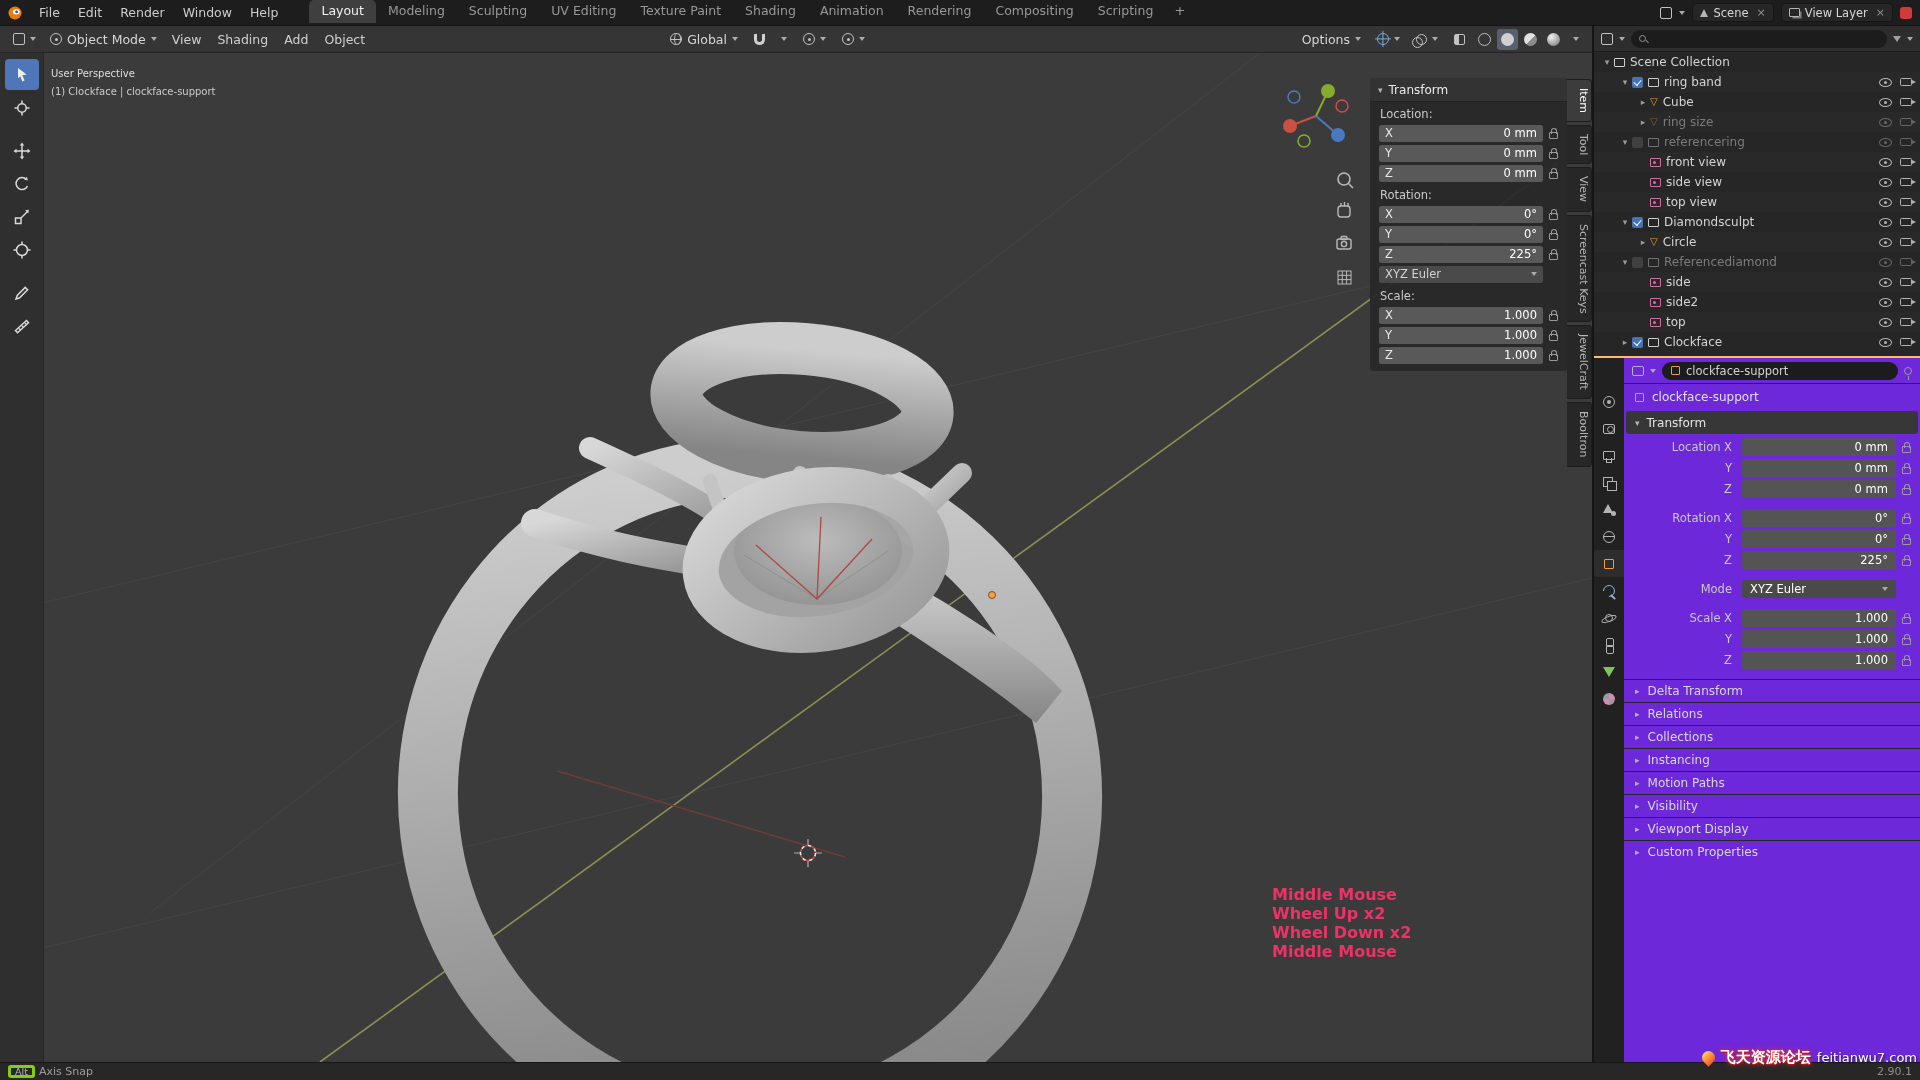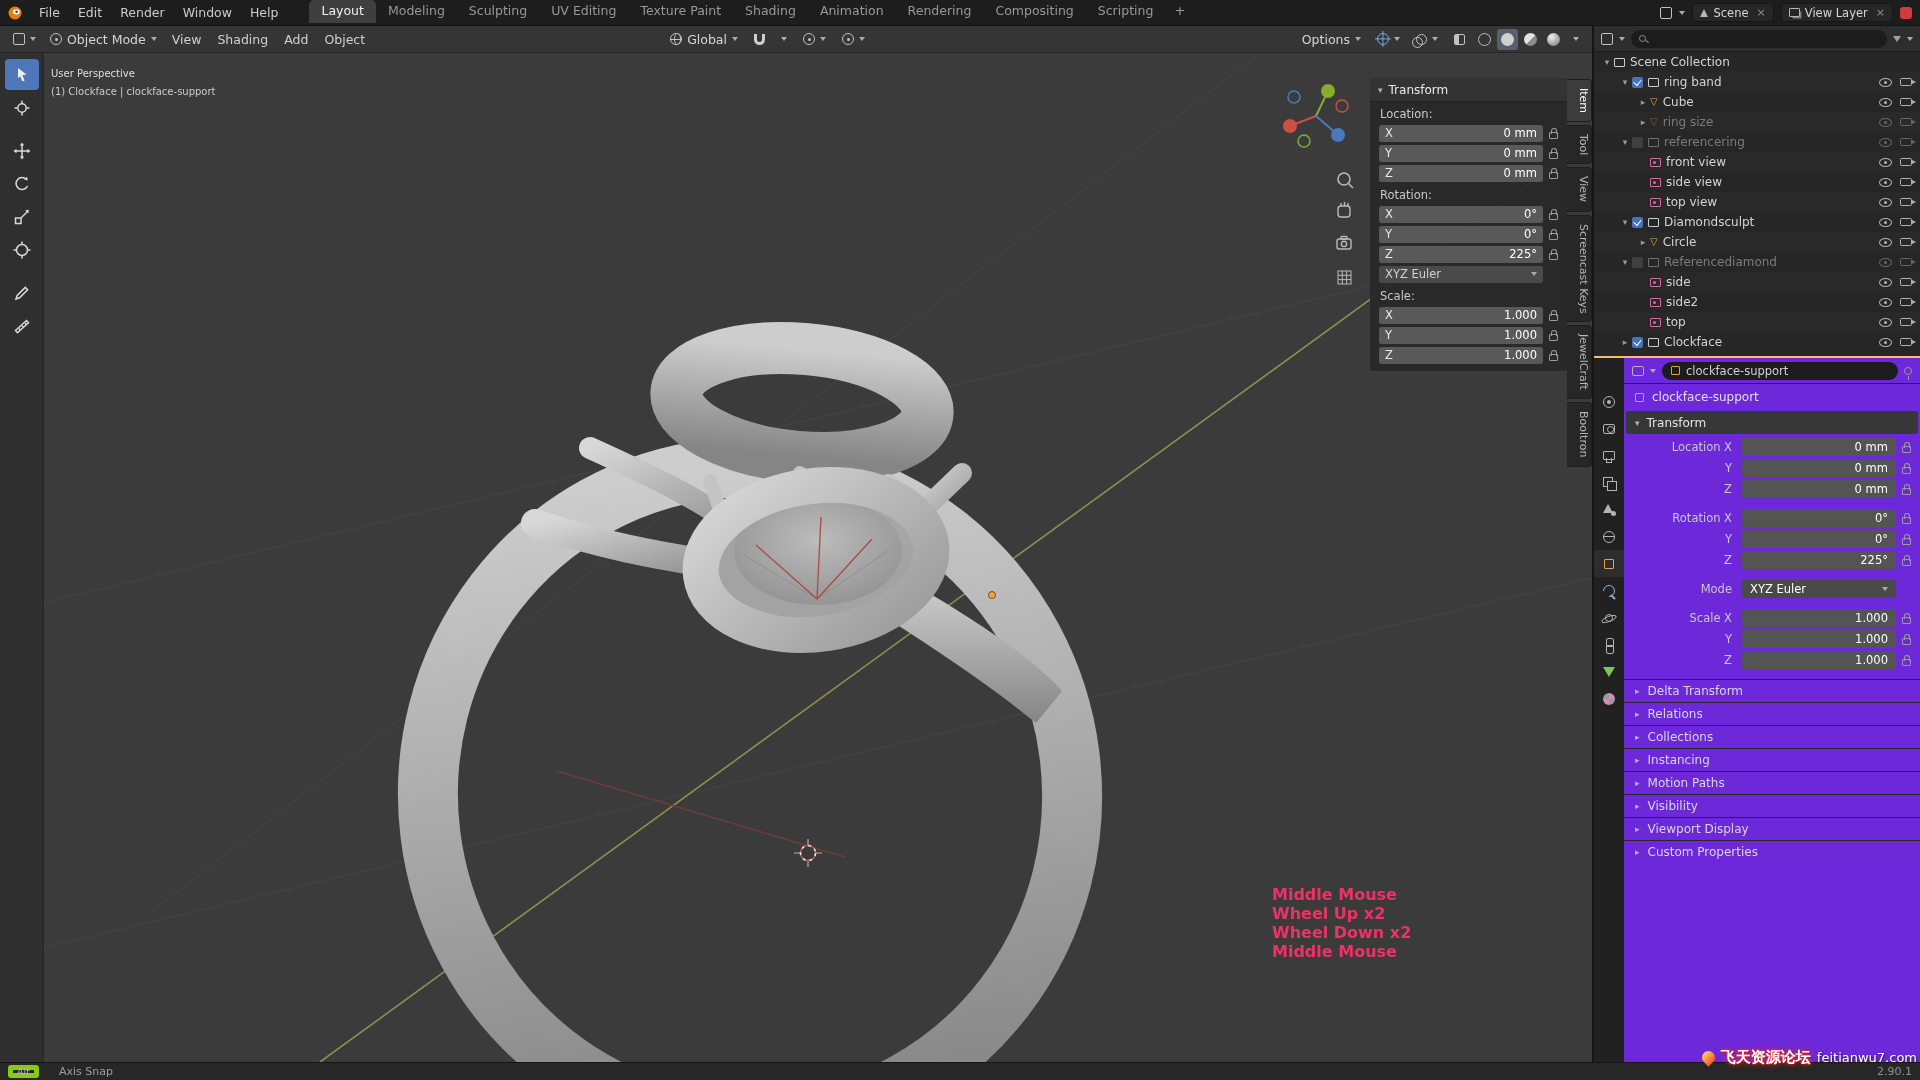--- a/index.html
+++ b/index.html
@@ -153,21 +153,21 @@
 .panel-h{height:23px;display:flex;align-items:center;gap:7px;padding:0 9px;background:#373737;border-radius:3px;margin:1px 2px 3px;font-size:12px;color:#e4e4e4}
 .pr-row{display:flex;align-items:center;height:20px;margin:1px 6px 1px 0}
 .pr-row .lbl{width:118px;text-align:right;padding-right:10px;color:#c9c9c9;font-size:11.5px;flex:none}
 .fld{flex:1;height:18px;background:#545454;border-radius:2.5px;display:flex;align-items:center;justify-content:flex-end;padding:0 8px;font-size:11.5px;color:#fff}
 .fld.dd{justify-content:space-between;background:#4a4a4a}
 .gap{margin-top:9px}
 .cpanel{height:23px;display:flex;align-items:center;gap:8px;padding:0 11px;border-top:1px solid #272727;font-size:12px;color:#d8d8d8}
 
 
 .statusbar{position:absolute;left:0;right:0;bottom:0;height:18px;background:#272727;border-top:1px solid #161616;display:flex;align-items:center;padding:0 8px;font-size:11px;color:#9e9e9e;z-index:20}
-.keycap{border:5px solid #84cc16;border-radius:3px;padding:0 4px;font-size:9.5px;height:13px;display:flex;align-items:center;color:#b5b5b5;margin-right:20px}
+.keycap{border:3px solid #84cc16;border-radius:3px;padding:0 4px;font-size:9.5px;height:13px;display:flex;align-items:center;color:#b5b5b5;margin-right:4px}
 .sb-right{margin-left:auto;color:#8f8f8f}
 
 
 .watermark{position:absolute;right:3px;bottom:13px;display:flex;align-items:center;gap:6px;z-index:50}
 .wm-flame{width:13px;height:13px;background:linear-gradient(180deg,#ffd24a,#f2572b);border-radius:50% 50% 50% 0;transform:rotate(-45deg)}
 .wm-site{font-size:15px;font-weight:bold;color:#fff;text-shadow:0 0 3px #e03131,0 0 6px #e03131,1px 1px 1px #800}
 .wm-domain{font-size:13px;color:#fff;text-shadow:1px 1px 2px #222}
 </style>
 </head>
 <body>

